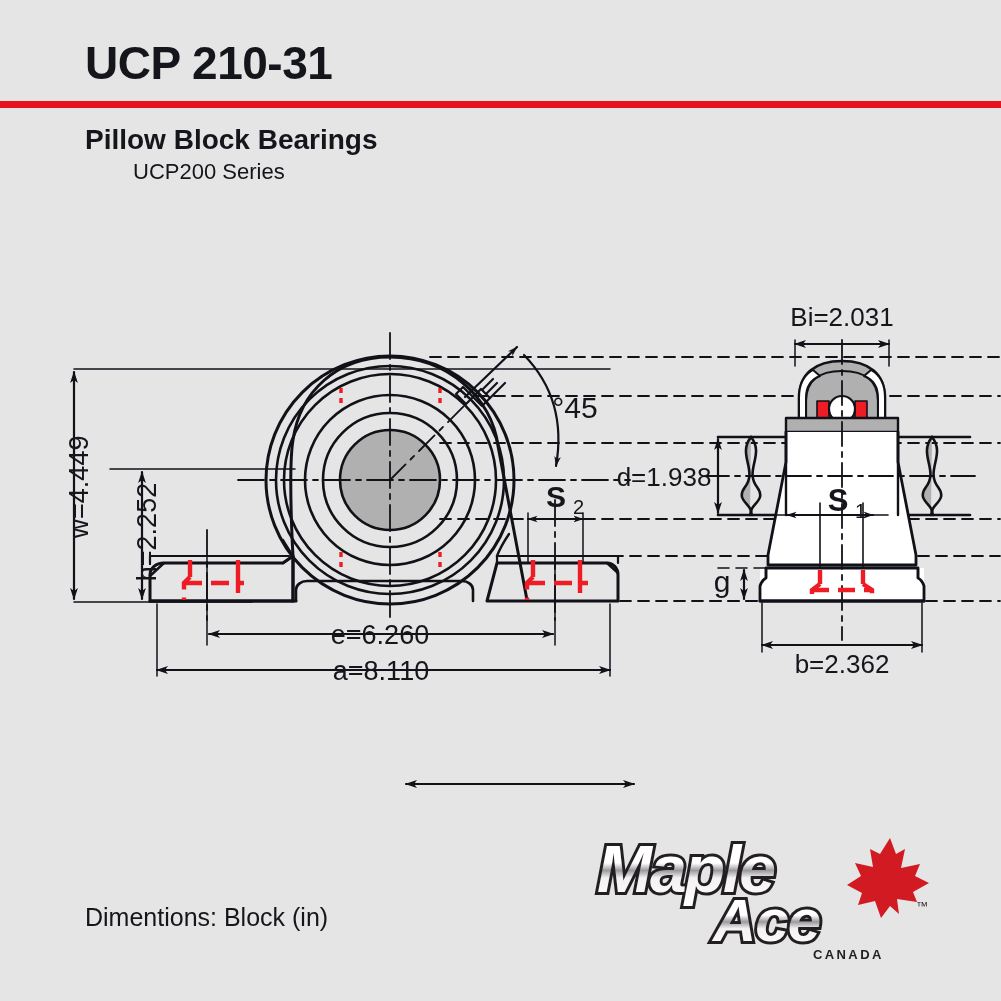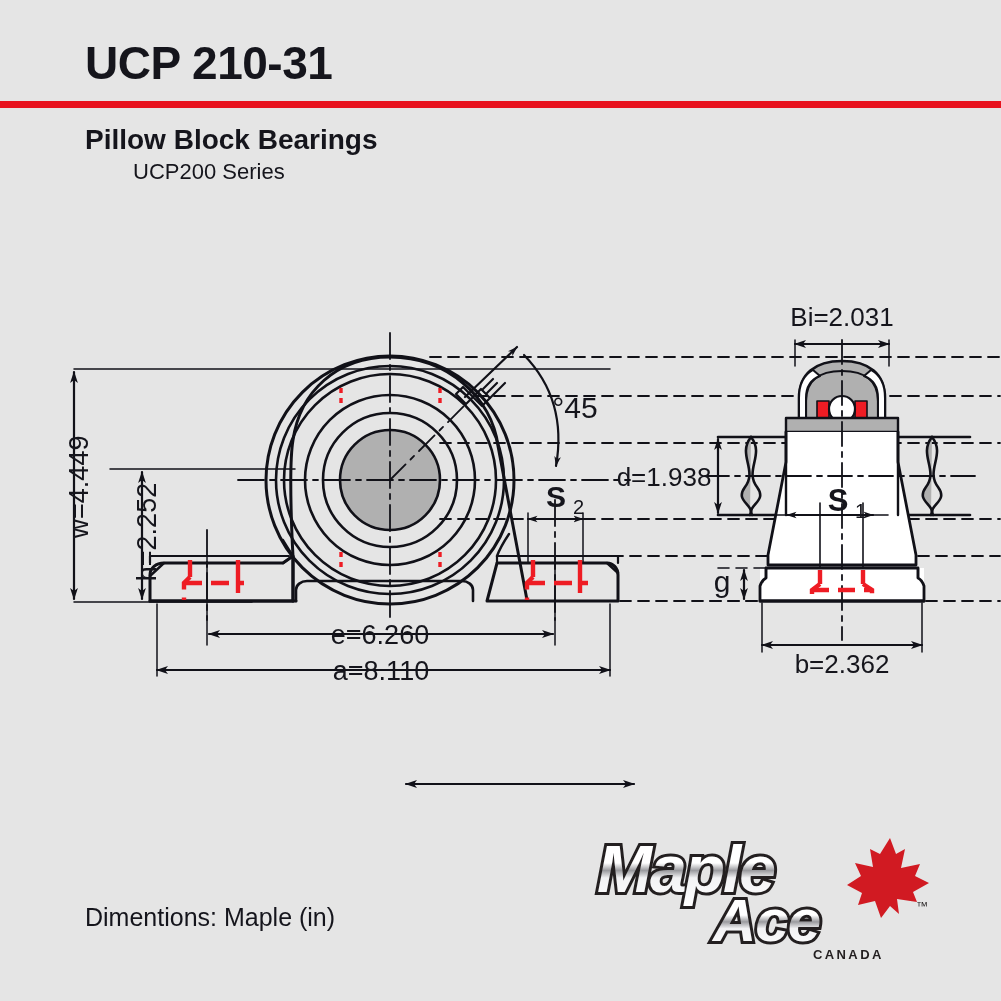--- a/index.html
+++ b/index.html
@@ -45,21 +45,21 @@
 </style>
 </head>
 <body>
 
 <div id="page">
 
   <div id="title">UCP 210-31</div>
   <div id="rule"></div>
   <div id="subtitle">Pillow Block Bearings</div>
   <div id="series">UCP200 Series</div>
-  <div id="units">Dimentions: Maple (in)</div>
+  <div id="units">Dimentions: Block (in)</div>
 
   <svg id="drawing" viewBox="0 0 1001 1001">
     <defs>
       <marker id="ah" markerWidth="12" markerHeight="9" refX="11" refY="4.5" orient="auto" markerUnits="userSpaceOnUse">
         <path d="M0,0.6 L12,4.5 L0,8.4 L3,4.5 Z" fill="#111118"></path>
       </marker>
       <marker id="ahr" markerWidth="12" markerHeight="9" refX="1" refY="4.5" orient="auto" markerUnits="userSpaceOnUse">
         <path d="M12,0.6 L0,4.5 L12,8.4 L9,4.5 Z" fill="#111118"></path>
       </marker>
       <marker id="ahs" markerWidth="10" markerHeight="8" refX="9.5" refY="4" orient="auto" markerUnits="userSpaceOnUse">

